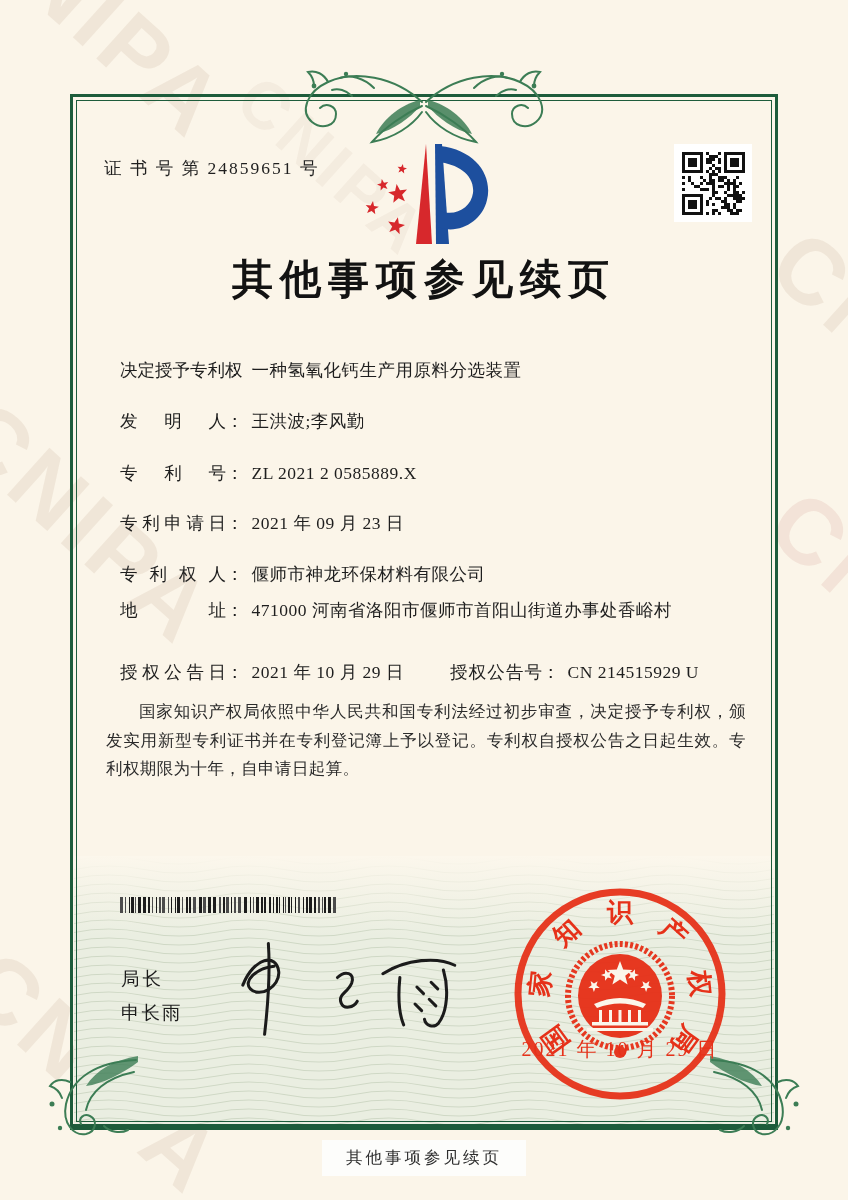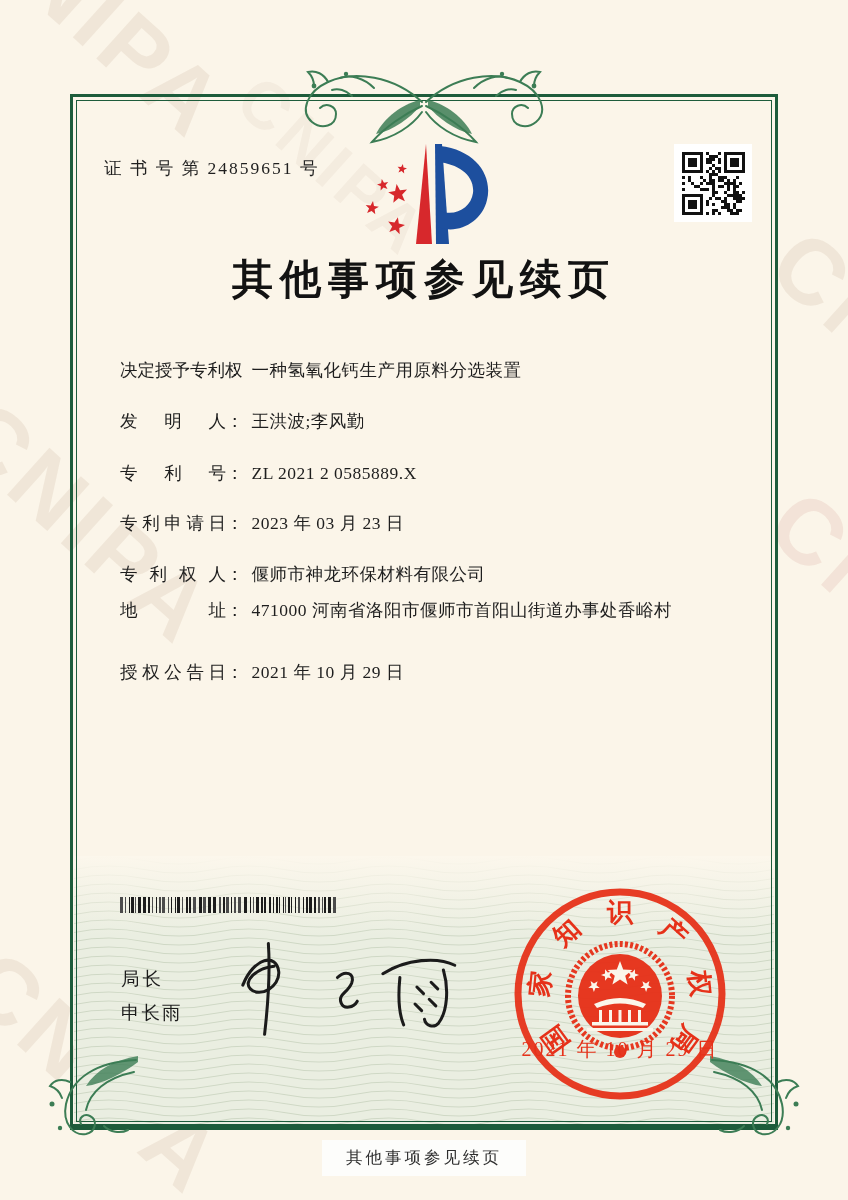--- a/index.html
+++ b/index.html
@@ -445,34 +445,38 @@
     <div class="field-row row0">
       <span class="field-label">决定授予专利权</span><span class="field-colon">：</span><span class="field-value">一种氢氧化钙生产用原料分选装置</span>
     </div>
     <div class="field-row row1">
       <span class="field-label">发明人</span><span class="field-colon">：</span><span class="field-value">王洪波;李风勤</span>
     </div>
     <div class="field-row row2">
       <span class="field-label">专利号</span><span class="field-colon">：</span><span class="field-value">ZL 2021 2 0585889.X</span>
     </div>
     <div class="field-row row3">
-      <span class="field-label">专利申请日</span><span class="field-colon">：</span><span class="field-value">2023 年 03 月 23 日</span>
+      <span class="field-label">专利申请日</span><span class="field-colon">：</span><span class="field-value">2021 年 09 月 23 日</span>
     </div>
     <div class="field-row row4">
       <span class="field-label">专利权人</span><span class="field-colon">：</span><span class="field-value">偃师市神龙环保材料有限公司</span>
     </div>
     <div class="field-row row5">
       <span class="field-label">地址</span><span class="field-colon">：</span><span class="field-value">471000 河南省洛阳市偃师市首阳山街道办事处香峪村</span>
     </div>
     <div class="field-row row6">
       <span class="field-label">授权公告日</span><span class="field-colon">：</span><span class="field-value">2021 年 10 月 29 日</span>
+      <span class="col2">
+        <span class="field-label">授权公告号</span><span class="field-colon">：</span><span class="field-value">CN 214515929 U</span>
+      </span>
     </div>
   </div>
 
   <div class="body-text">
+    <p>国家知识产权局依照中华人民共和国专利法经过初步审查，决定授予专利权，颁发实用新型专利证书并在专利登记簿上予以登记。专利权自授权公告之日起生效。专利权期限为十年，自申请日起算。</p>
   </div>
 
   <div class="barcode" id="barcode">
       <span style="width:3px;background:#4b4b4b"></span>
       <span style="width:2px;background:transparent"></span>
       <span style="width:1px;background:#4b4b4b"></span>
       <span style="width:3px;background:transparent"></span>
       <span style="width:1px;background:#1c1c1c"></span>
       <span style="width:1px;background:transparent"></span>
       <span style="width:3px;background:#1c1c1c"></span>

